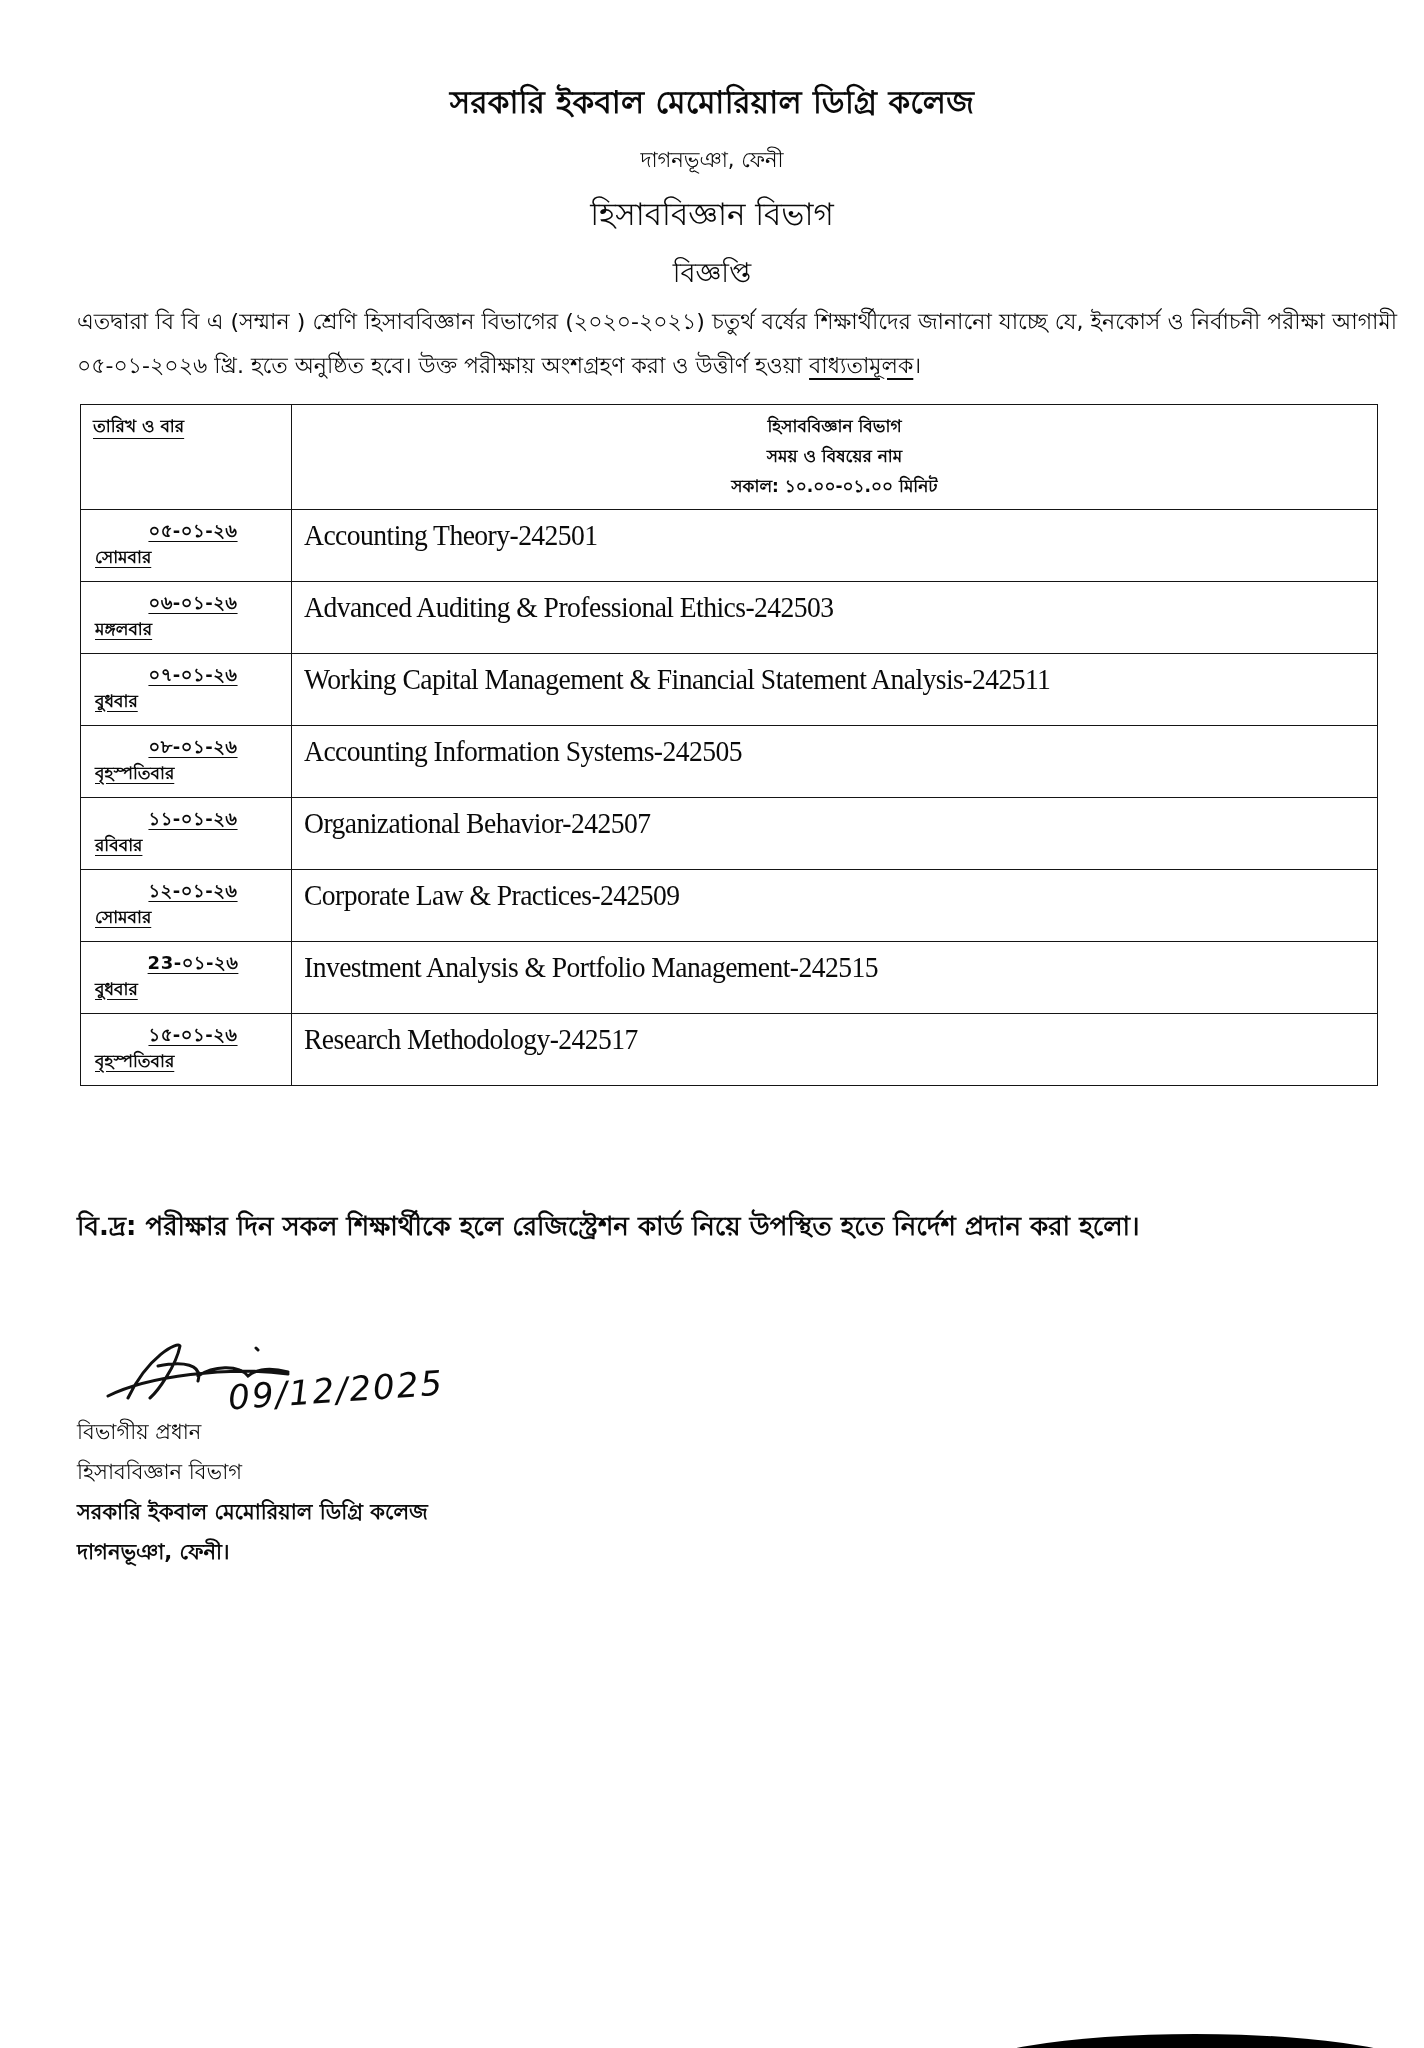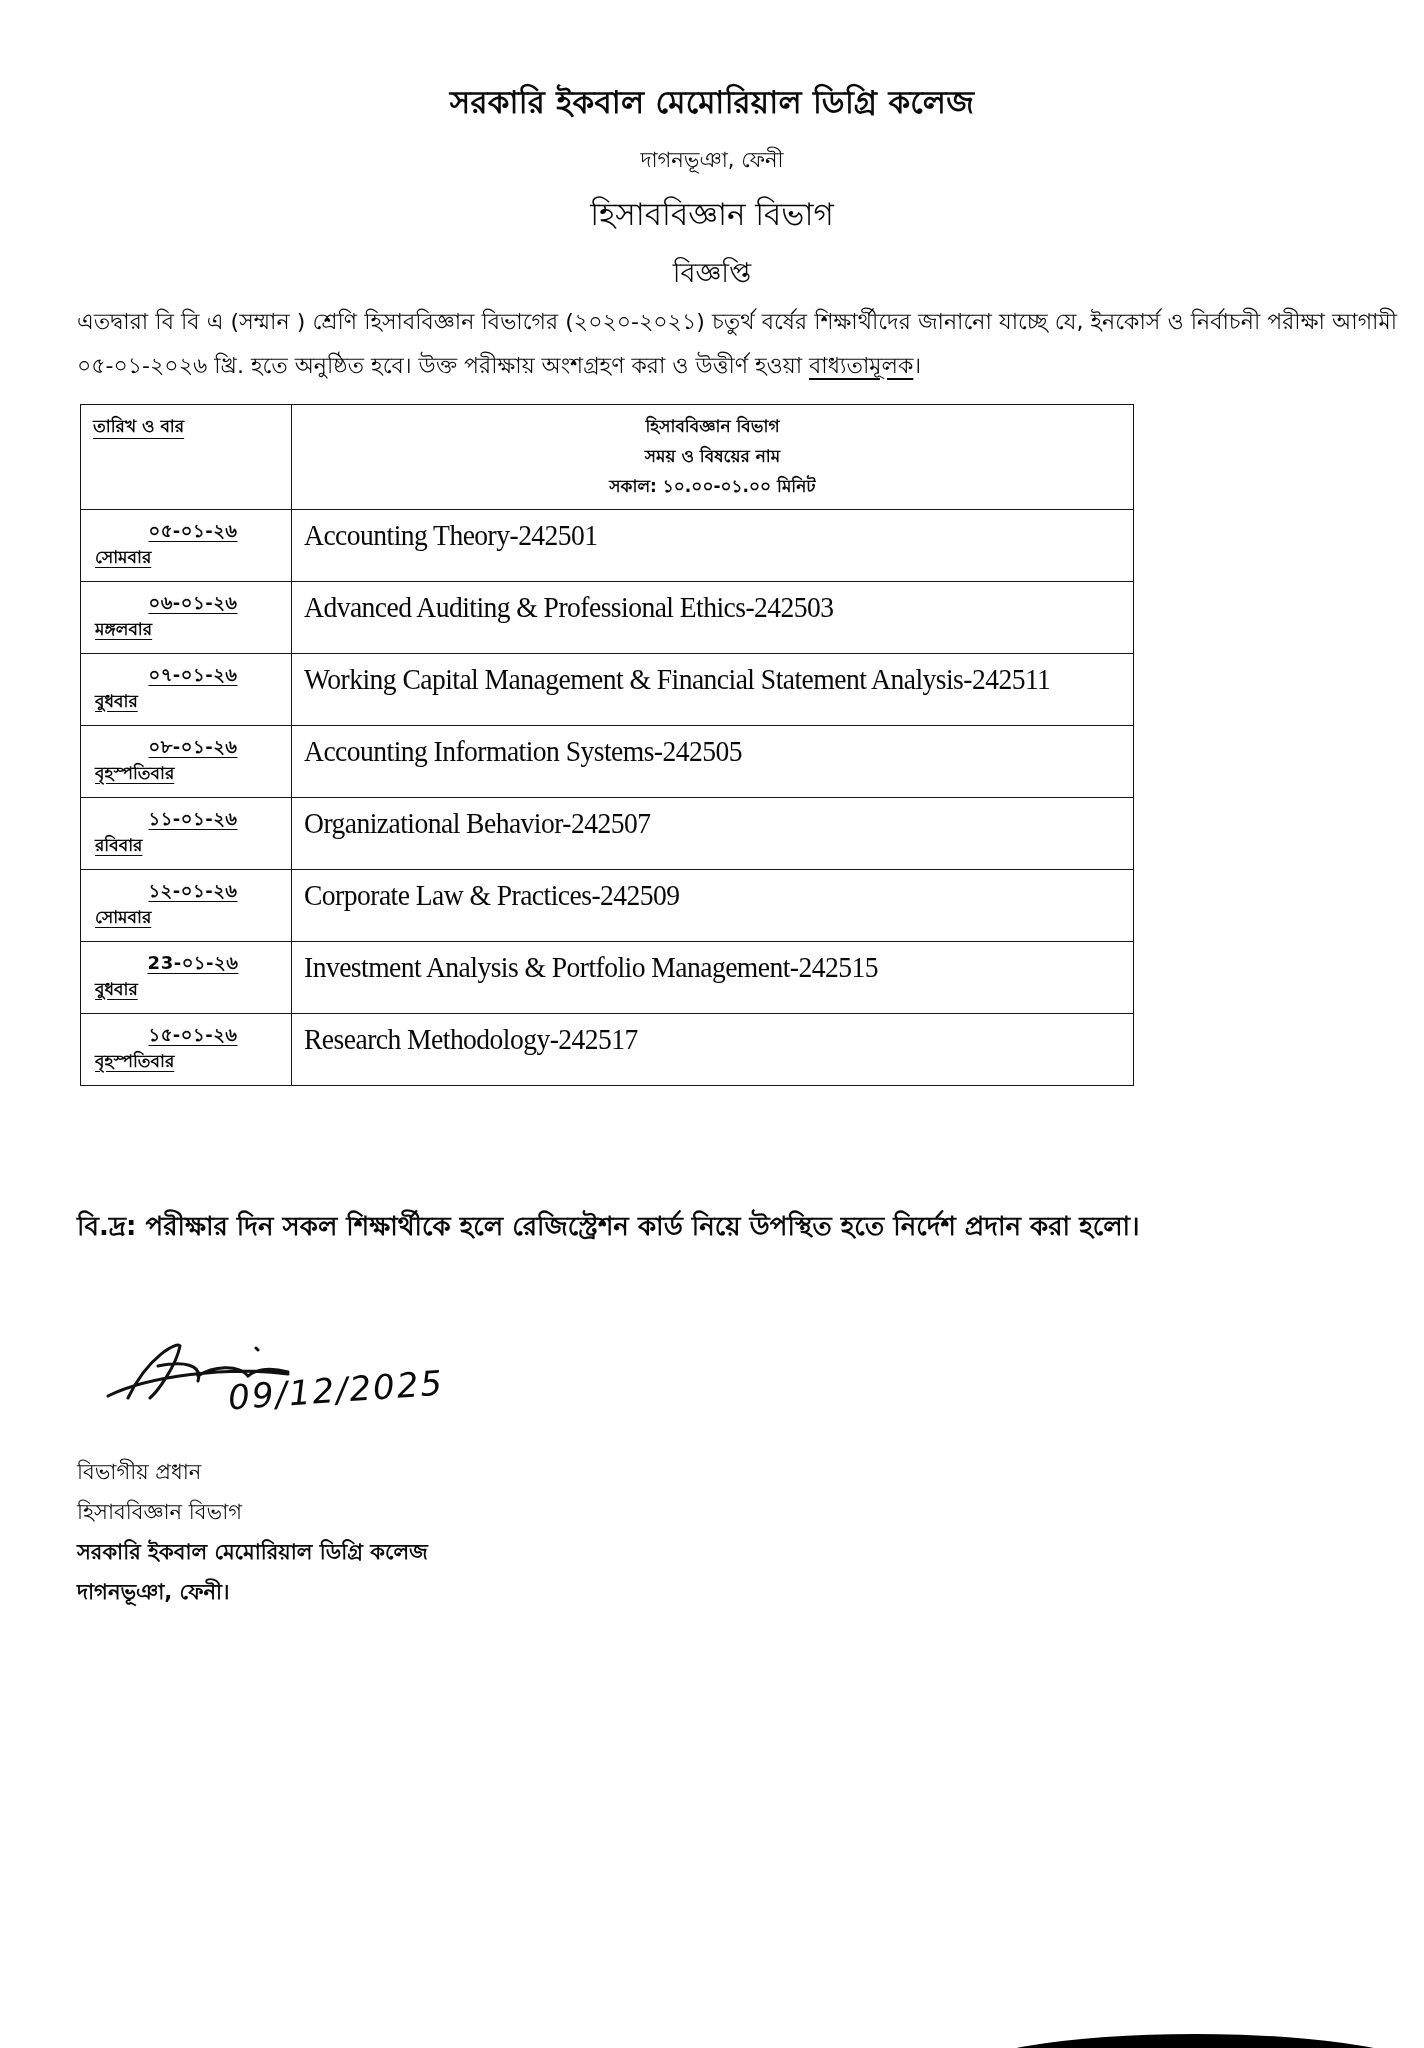--- a/index.html
+++ b/index.html
@@ -12,21 +12,21 @@
   #college-location { top: 144px; font-size: 21px; }
   #department-title { top: 190px; font-size: 31px; }
   #notice-title { top: 252px; font-size: 27px; }
   #notice-body {
     position: absolute; left: 77px; width: 1320px; top: 300px;
     font-size: 22px; line-height: 44px; text-align: justify; text-align-last: left;
   }
   .u { text-decoration: underline; text-underline-offset: 5px; }
 
   #schedule-table {
-    position: absolute; left: 80px; top: 404px; width: 1054px;
+    position: absolute; left: 80px; top: 404px; width: 1298px;
     border-collapse: collapse; table-layout: fixed;
   }
   #schedule-table td, #schedule-table th {
     border: 1.6px solid #151515; vertical-align: top; padding: 0;
   }
   #schedule-table col.c1 { width: 211px; }
   .hdr-left { height: 104px; }
   .hdr-left span {
     display: inline-block; margin: 8px 0 0 12px; font-size: 17px; font-weight: 700;
     text-decoration: underline; text-underline-offset: 6px;
@@ -53,21 +53,21 @@
   #footnote {
     position: absolute; left: 77px; top: 1206px; font-size: 26px; font-weight: 700;
   }
   #signature {
     position: absolute; left: 88px; top: 1336px; width: 400px; height: 80px;
   }
   #sign-date {
     position: absolute; left: 228px; top: 1370px; font-family: "DejaVu Sans", sans-serif;
     font-size: 34px; font-style: italic; transform: rotate(-4deg); letter-spacing: 2px;
   }
-  #sign-block { position: absolute; left: 77px; top: 1412px; font-size: 21px; line-height: 40px; margin-top: 40px; }
+  #sign-block { position: absolute; left: 77px; top: 1412px; font-size: 21px; line-height: 40px; }
   #sign-block div:nth-child(3), #sign-block div:nth-child(4) { font-weight: 700; }
   #scan-smudge {
     position: absolute; left: 960px; top: 2034px; width: 470px; height: 40px;
     background: #000; border-radius: 50% 50% 0 0 / 100% 100% 0 0;
   }
 </style>
 </head>
 <body>
 
 <div id="college-name" class="center">সরকারি ইকবাল মেমোরিয়াল ডিগ্রি কলেজ</div>

